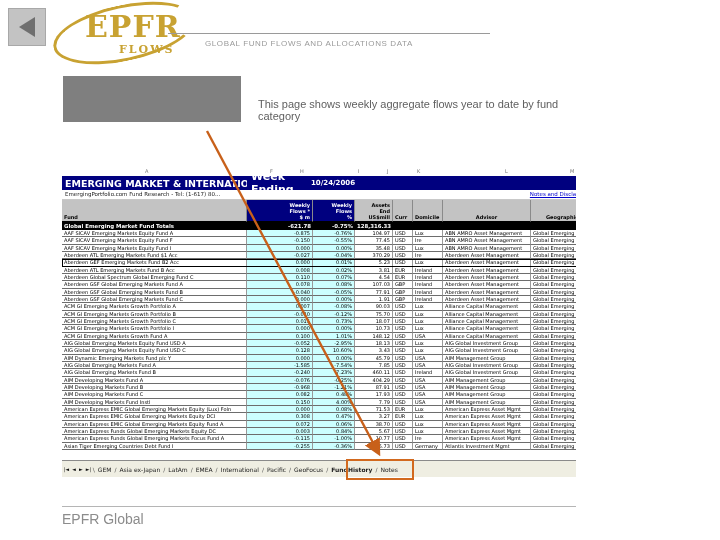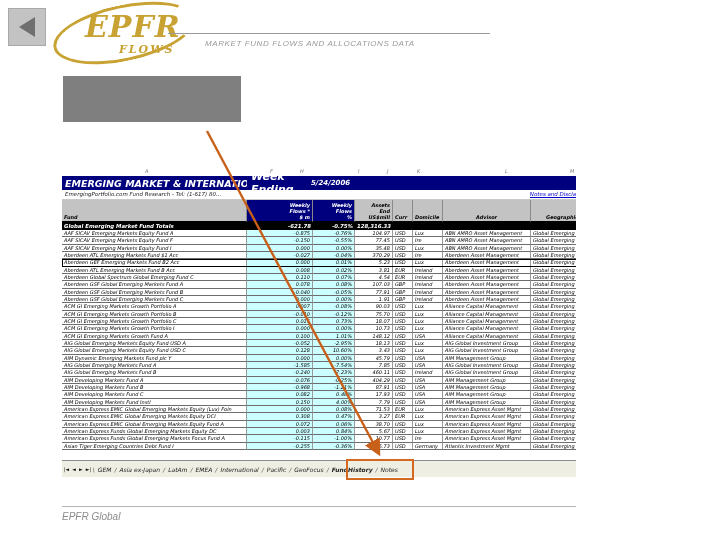--- a/index.html
+++ b/index.html
@@ -1,17 +1,17 @@
 <!DOCTYPE html>
 <html><head>
 <meta charset="utf-8">
 <style>
   html,body{margin:0;padding:0;background:#fff;}
   #slide{position:relative;width:576px;height:540px;background:#fff;overflow:hidden;
-         font-family:"Liberation Sans","DejaVu Sans",sans-serif;font-style:italic;}
+         font-family:"Liberation Sans","DejaVu Sans",sans-serif;}
 
   
   .nav-btn{position:absolute;display:flex;align-items:center;justify-content:center;cursor:pointer;}
   #prev-btn{left:8px;top:8px;width:36px;height:36px;background:#c3c3c3;border:1px solid #a8a8a8;}
   #prev-btn .tri{width:0;height:0;border-top:10px solid transparent;border-bottom:10px solid transparent;border-right:16px solid #6f6f6f;}
   #next-btn{left:692px;top:504px;width:27px;height:35px;background:#fff;border:1px solid #111;}
   #next-btn .tri{width:0;height:0;border-top:10px solid transparent;border-bottom:10px solid transparent;border-left:16px solid #111;}
 
   
   #logo-ellipse{position:absolute;left:52px;top:5px;width:138px;height:50px;border:3px solid #c8a232;
@@ -74,60 +74,61 @@
   .tab-nav{font-size:5px;color:#111;margin:0 1.5px;cursor:pointer;}
   .tab-item{margin:0 1px;padding:0 2px;cursor:pointer;white-space:nowrap;}
   .tab-sep{color:#555;}
   #tab-highlight{position:absolute;left:284px;top:291px;width:64px;height:17px;border:2px solid #d2691e;z-index:40;}
 
   
   #callout-svg{position:absolute;left:0;top:0;width:720px;height:540px;pointer-events:none;z-index:30;}
 
   
   #footer-rule{position:absolute;left:62px;top:506px;width:648px;height:1px;background:#b5b5b5;}
-  #footer-text{position:absolute;left:62px;top:511px;font-size:10px;color:#8c8c8c;}
+  #footer-text{position:absolute;left:62px;top:511px;font-size:14px;color:#8c8c8c;}
   #page-num{position:absolute;left:674px;top:512px;font-size:9px;color:#8c8c8c;width:14px;text-align:right;}
 </style>
 </head>
 <body>
 
 <div id="slide">
 
   <div id="prev-btn" class="nav-btn">
     <div class="tri"></div>
   </div>
   <div id="next-btn" class="nav-btn">
     <div class="tri"></div>
   </div>
 
   <div id="logo-ellipse"></div>
   <div id="logo-epfr">EPFR</div>
   <div id="logo-global">FLOWS</div>
   <div id="logo-rule"></div>
-  <div id="tagline">MARKET FUND FLOWS AND ALLOCATIONS DATA</div>
+  <div id="tagline">GLOBAL FUND FLOWS AND ALLOCATIONS DATA</div>
 
   <div id="title-shadow"></div>
+  <div id="desc-text">This page shows weekly aggregate flows year to date by fund category</div>
 
   <div id="sheet">
     <div id="col-letters">
         <span style="left: 83px;">A</span>
         <span style="left: 208px;">F</span>
         <span style="left: 238px;">H</span>
         <span style="left: 296px;">I</span>
         <span style="left: 325px;">J</span>
         <span style="left: 355px;">K</span>
         <span style="left: 443px;">L</span>
         <span style="left: 508px;">M</span>
         <span style="left: 568px;">N</span>
       </div>
 
     <div id="banner1">
       <div class="sheet-title">EMERGING MARKET &amp; INTERNATIONAL</div>
       <div class="we-label">Week Ending</div>
-      <div class="we-date">5/24/2006</div>
+      <div class="we-date">10/24/2006</div>
     </div>
 
     <div id="subrow">
       <span id="subtitle">EmergingPortfolio.com Fund Research - Tel: (1-617) 80...</span>
       <span id="notes-link">Notes and Disclaimer Notice</span>
     </div>
 
 
     <div class="hdr-row">
       <div class="hdr-cell" style="width:185px">Fund</div>

